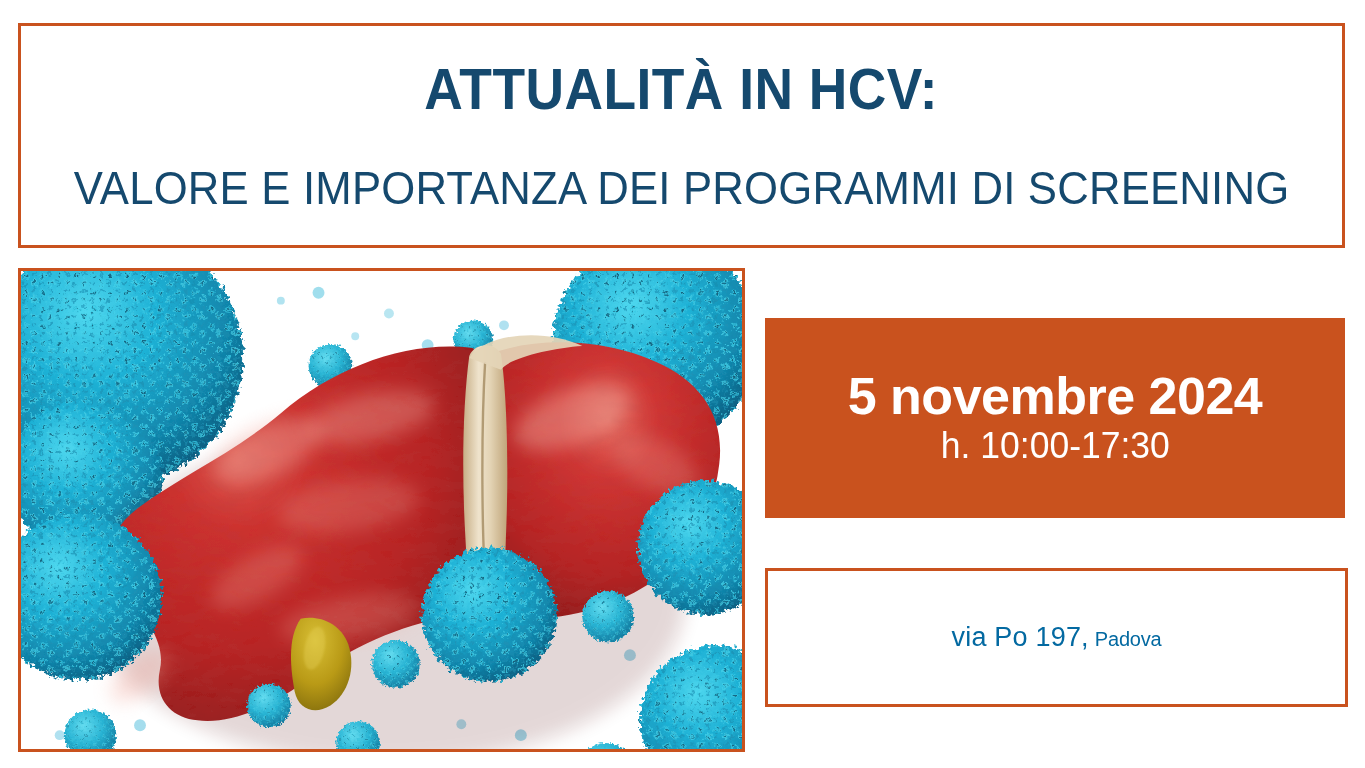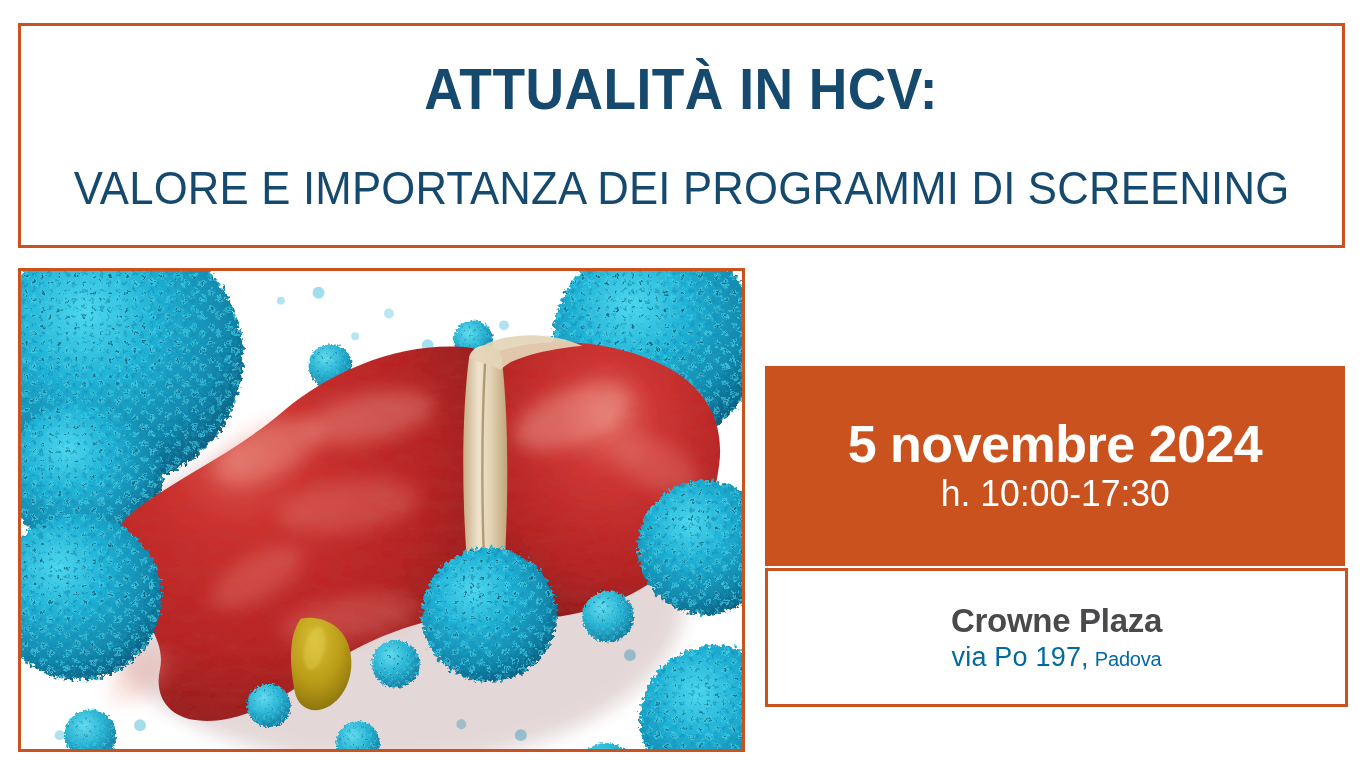--- a/index.html
+++ b/index.html
@@ -82,21 +82,20 @@
     left: 765px;
     top: 318px;
     width: 580px;
     height: 200px;
     background: #c9521e;
     display: flex;
     flex-direction: column;
     align-items: center;
     justify-content: center;
     box-sizing: border-box;
-    margin-top: 48px;
   }
   #date-main {
     color: #ffffff;
     font-family: "Liberation Sans", sans-serif;
     font-weight: bold;
     font-size: 52px;
     line-height: 1.05;
     letter-spacing: -0.5px;
     white-space: nowrap;
     margin: 0 0 2px 0;
@@ -398,18 +397,17 @@
     </g>
   </svg>
 </div>
 
 <div id="date-box">
   <div id="date-main">5 novembre 2024</div>
   <div id="date-time">h. 10:00-17:30</div>
 </div>
 
 <div id="venue-box">
-  <div id="venue-name">Crowne Plaza</div>
   <div id="venue-address">
     <span id="venue-street">via Po 197,</span>
     <span id="venue-city">Padova</span>
   </div>
 </div>
 
 </body></html>

